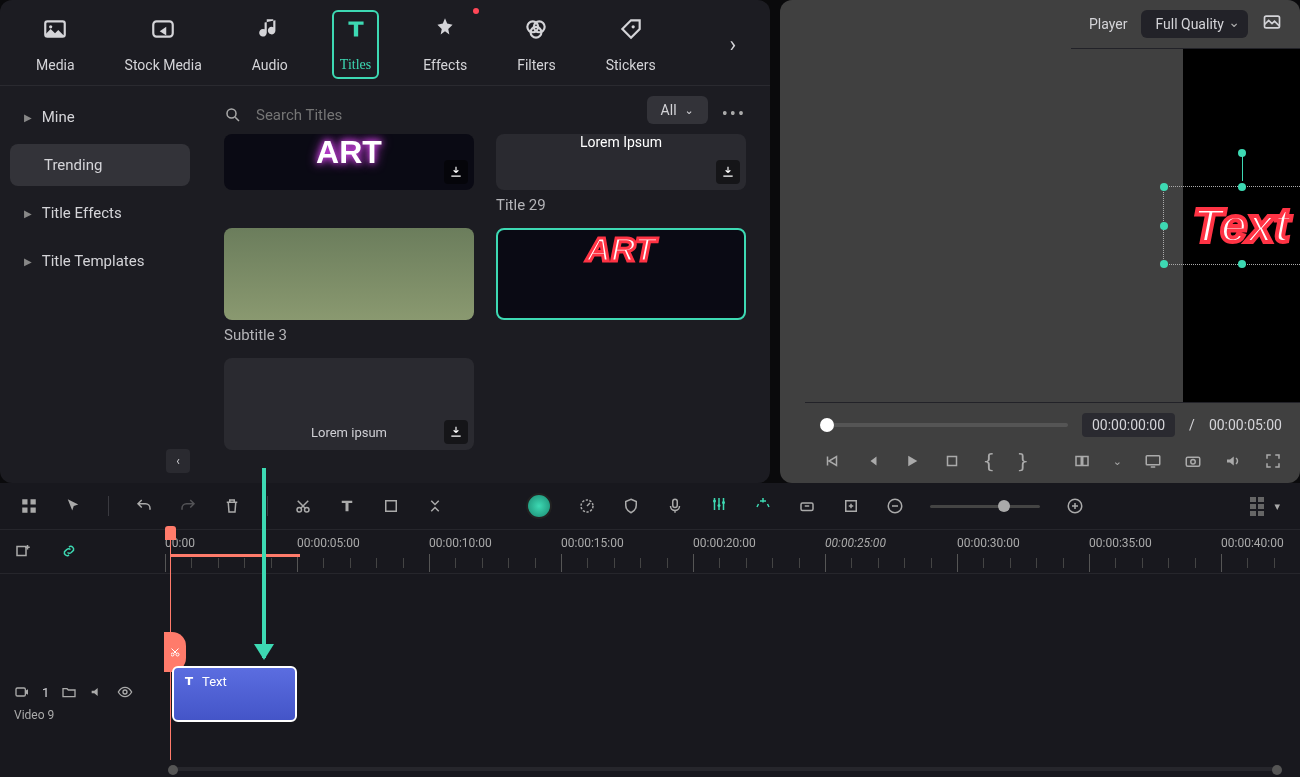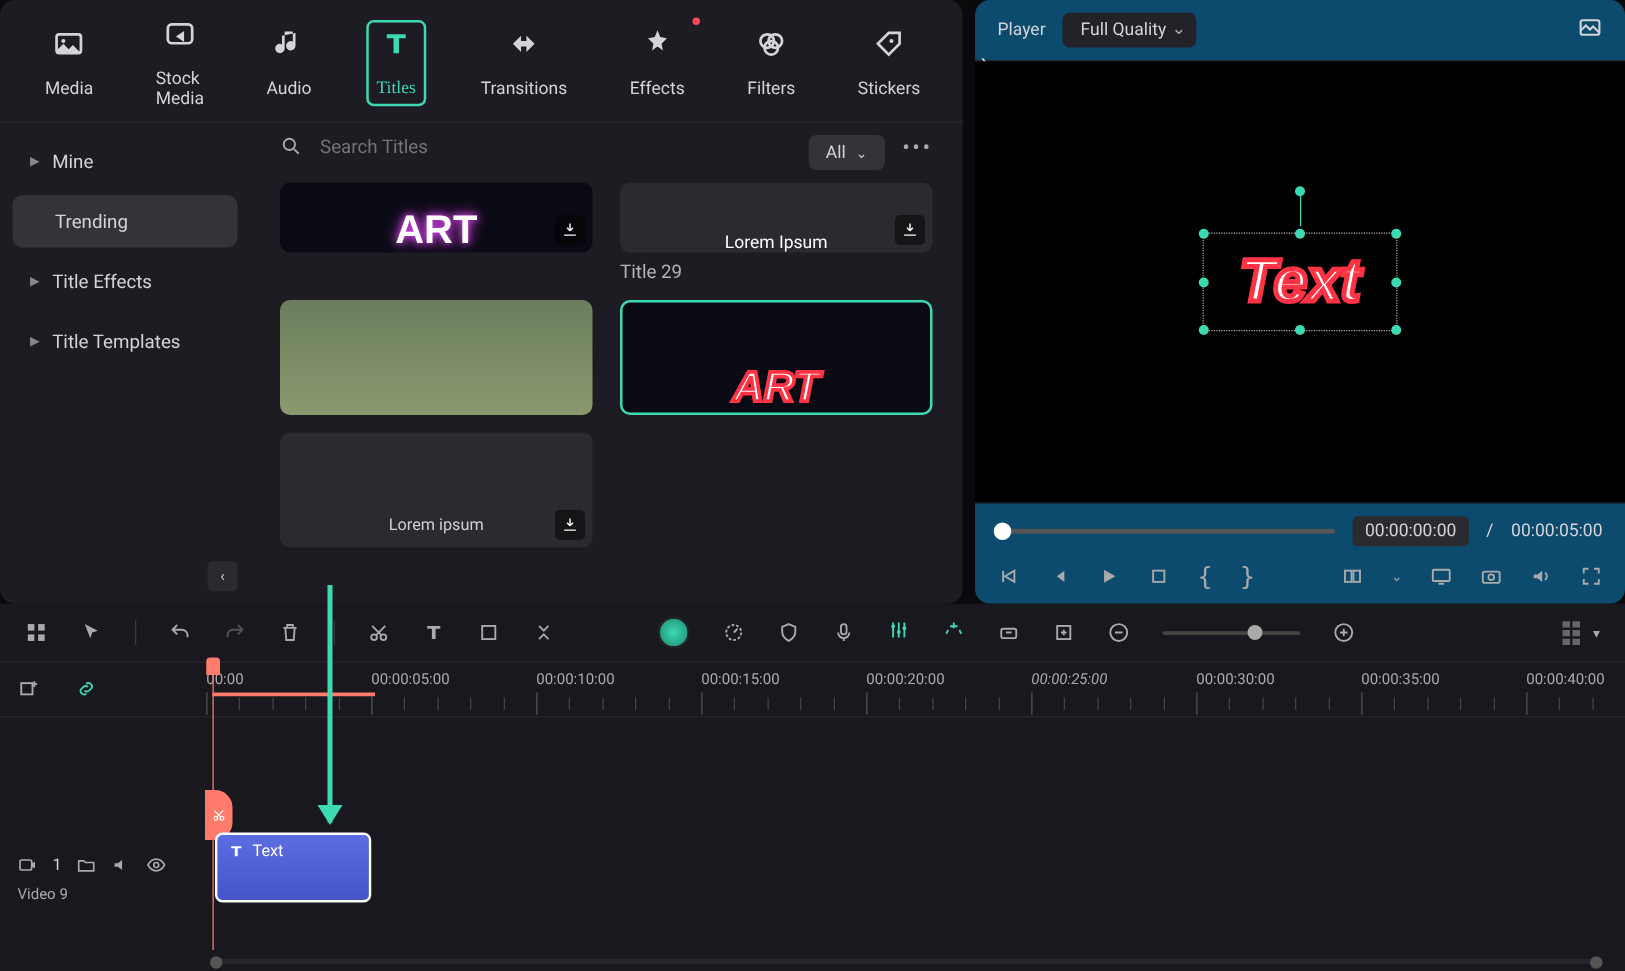--- a/index.html
+++ b/index.html
@@ -1,49 +1,49 @@
 <!DOCTYPE html>
 <html><head>
 <meta charset="utf-8">
 <style>
 *{box-sizing:border-box;margin:0;padding:0;font-family:-apple-system,BlinkMacSystemFont,"Segoe UI",Roboto,sans-serif;}
 body{background:#0a0a0c;color:#d4d4d8;width:1300px;height:777px;overflow:hidden;}
 .app{display:flex;flex-direction:column;height:100%;}
 .top{display:flex;gap:10px;height:483px;}
 .left-pane{width:770px;background:#1c1c22;border-radius:12px;display:flex;flex-direction:column;}
-.right-pane{flex:1;background:#0c4a6e;border-radius:12px;display:flex;flex-direction:column;}
+.right-pane{flex:1;background:#404040;border-radius:12px;display:flex;flex-direction:column;align-items:flex-end;}
 
 
 .tabs{display:flex;align-items:center;gap:38px;padding:10px 30px 6px;border-bottom:1px solid #2a2a30;position:relative;}
 .tab{display:flex;flex-direction:column;align-items:center;gap:15px;cursor:pointer;padding:4px 6px;}
 .tab.active{border:2px solid #3dd9b3;border-radius:6px;}
 .tab svg,.tab .ico{width:26px;height:26px;fill:#d4d4d8;}
 .tab.active svg{fill:#3dd9b3;}
 .tab span{font-size:14px;color:#d4d4d8;}
 .tab.active span{color:#3dd9b3;font-family:Liberation Serif, serif;}
 .tabs .more{margin-left:auto;font-size:22px;color:#d4d4d8;cursor:pointer;padding:16px 4px;}
 
 
 .mid{display:flex;flex:1;overflow:hidden;}
 .sidebar{width:200px;padding:10px;display:flex;flex-direction:column;gap:6px;position:relative;}
 .side-item{display:flex;align-items:center;gap:10px;padding:12px 14px;border-radius:8px;cursor:pointer;font-size:15px;color:#d4d4d8;}
 .side-item .chev{font-size:10px;color:#888;}
 .side-item.active{background:#333339;}
 .side-collapse{position:absolute;bottom:10px;right:10px;width:24px;height:24px;background:#2a2a30;border-radius:4px;display:flex;align-items:center;justify-content:center;cursor:pointer;font-size:12px;}
 
 .content{flex:1;display:flex;flex-direction:column;overflow:hidden;}
-.search-row{display:flex;align-items:flex-start;gap:14px;padding:10px 24px;}
+.search-row{display:flex;align-items:flex-end;gap:14px;padding:10px 24px;}
 .search-row svg{width:18px;height:18px;fill:#aaa;}
 .search-row input{flex:1;background:transparent;border:none;color:#d4d4d8;font-size:15px;outline:none;}
 .filter-pill{background:#333339;padding:6px 14px;border-radius:6px;display:flex;align-items:center;gap:8px;font-size:14px;cursor:pointer;}
 .dots{font-size:18px;letter-spacing:2px;cursor:pointer;color:#aaa;}
 
 .grid{display:grid;grid-template-columns:1fr 1fr;gap:14px 22px;padding:0 24px 10px;overflow-y:auto;}
 .card{display:flex;flex-direction:column;gap:6px;}
-.thumb{height:92px;background:#2a2a30;border-radius:8px;position:relative;display:flex;align-items:flex-end;justify-content:center;overflow:hidden;}
+.thumb{height:92px;background:#2a2a30;border-radius:8px;position:relative;display:flex;align-items:flex-start;justify-content:center;overflow:hidden;}
 .thumb.part{height:56px;}
 .thumb.sel{border:2px solid #3dd9b3;}
 .dl{position:absolute;bottom:6px;right:6px;width:24px;height:24px;background:rgba(0,0,0,0.5);border-radius:4px;display:flex;align-items:center;justify-content:center;}
 .dl svg{width:14px;height:14px;fill:#fff;}
 .card-label{font-size:15px;color:#b4b4b8;}
 .art-text{font-family:Impact,sans-serif;font-size:34px;font-weight:900;font-style:italic;color:#fff;-webkit-text-stroke:3px #ff3344;}
 .art-neon{font-family:Impact,sans-serif;font-size:32px;font-weight:900;color:#fff;text-shadow:0 0 6px #d946ef,0 0 12px #d946ef;}
 .lorem{color:#fff;font-size:14px;}
 .lorem2{color:#cfcfd4;font-size:13px;}
 .subtitle-thumb{background:linear-gradient(180deg,#6b7d5c,#8a9970);}
@@ -146,26 +146,20 @@
               <path d="M9 3v12.5a3.5 3.5 0 11-2-3.2V6l10-2v9.5a3.5 3.5 0 11-2-3.2V3L9 3z"></path>
             </svg>
           <span>Audio</span>
         </div>
         <div class="tab active">
           <svg viewBox="0 0 24 24">
               <path d="M5 5h14v3h-5v11h-4V8H5z"></path>
             </svg>
           <span>Titles</span>
         </div>
-        <div class="tab">
-          <svg viewBox="0 0 24 24">
-              <path d="M4 12l6-6v4h4V6l6 6-6 6v-4h-4v4z"></path>
-            </svg>
-          <span>Transitions</span>
-        </div>
         <div class="tab" style="position:relative;">
           <svg viewBox="0 0 24 24">
               <path d="M12 2l2 5 5 1-4 4 1 5-4-3-4 3 1-5-4-4 5-1z"></path>
             </svg>
           <span>Effects</span>
           <div style="position:absolute;top:-4px;right:-6px;width:6px;height:6px;background:#ff4757;border-radius:50%;"></div>
         </div>
         <div class="tab">
           <svg viewBox="0 0 24 24">
               <circle cx="9" cy="10" r="5" fill="none" stroke="#d4d4d8" stroke-width="2"></circle>
@@ -236,20 +230,21 @@
                 <div class="dl">
                     <svg viewBox="0 0 24 24">
                       <path d="M12 3v10m0 0l-4-4m4 4l4-4M4 19h16" stroke="#fff" stroke-width="2" fill="none"></path>
                     </svg>
                   </div>
               </div>
               <div class="card-label">Title 29</div>
             </div>
             <div class="card">
               <div class="thumb subtitle-thumb"></div>
+              <div class="card-label">Subtitle 3</div>
             </div>
             <div class="card">
               <div class="thumb sel" style="background:#0a0a14;">
                   <span class="art-text">ART</span>
                 </div>
             </div>
             <div class="card">
               <div class="thumb">
                   <span class="lorem2" style="position:absolute;bottom:10px;">Lorem ipsum</span>
                 <div class="dl">

